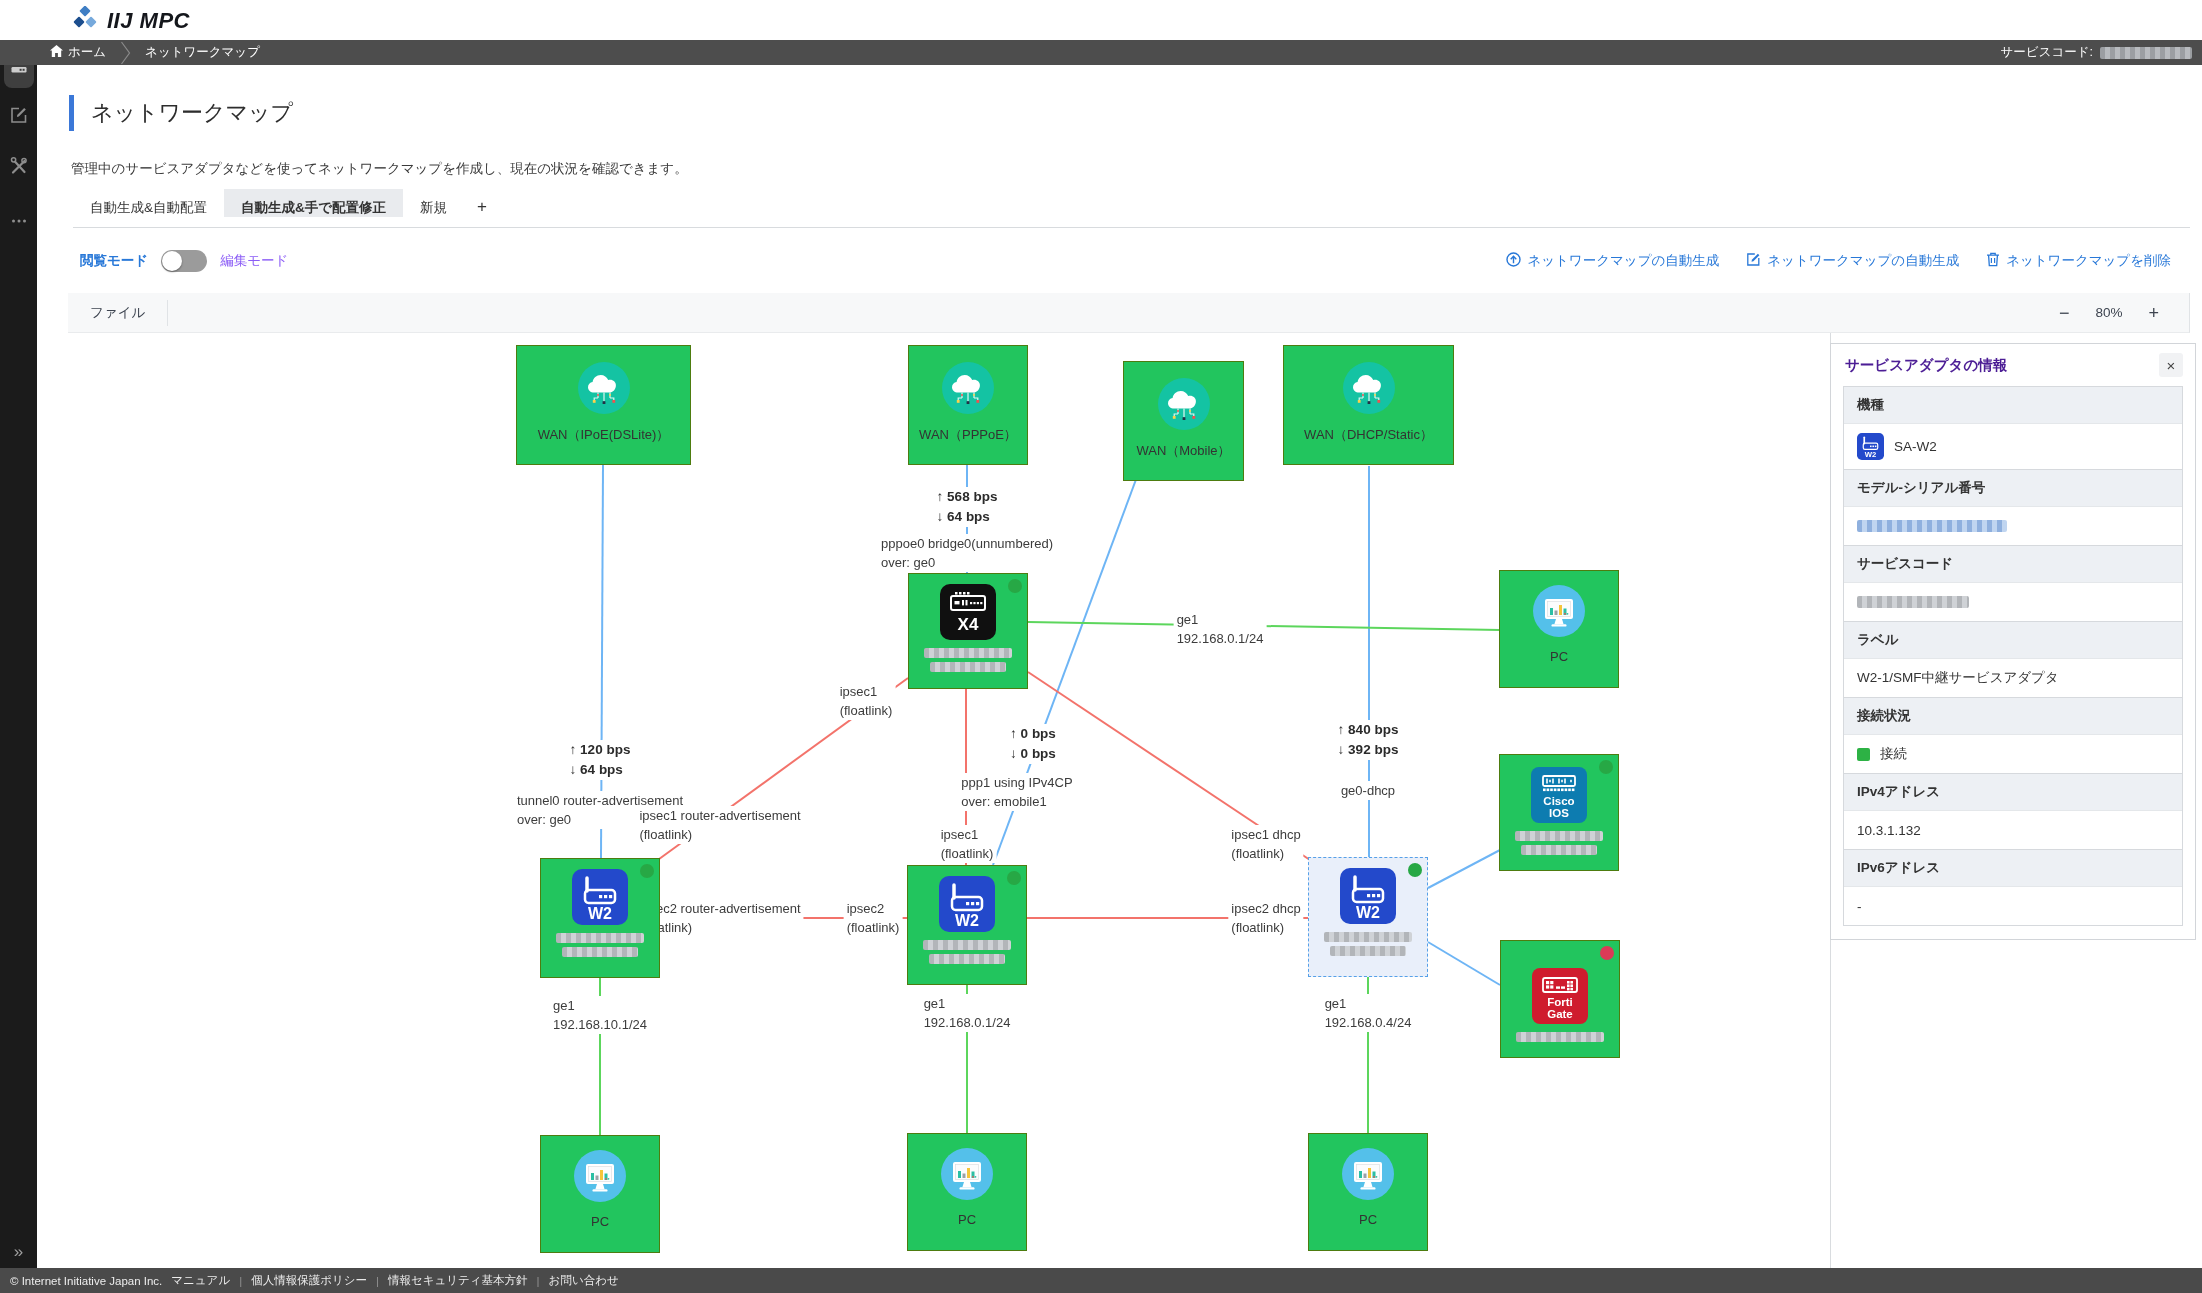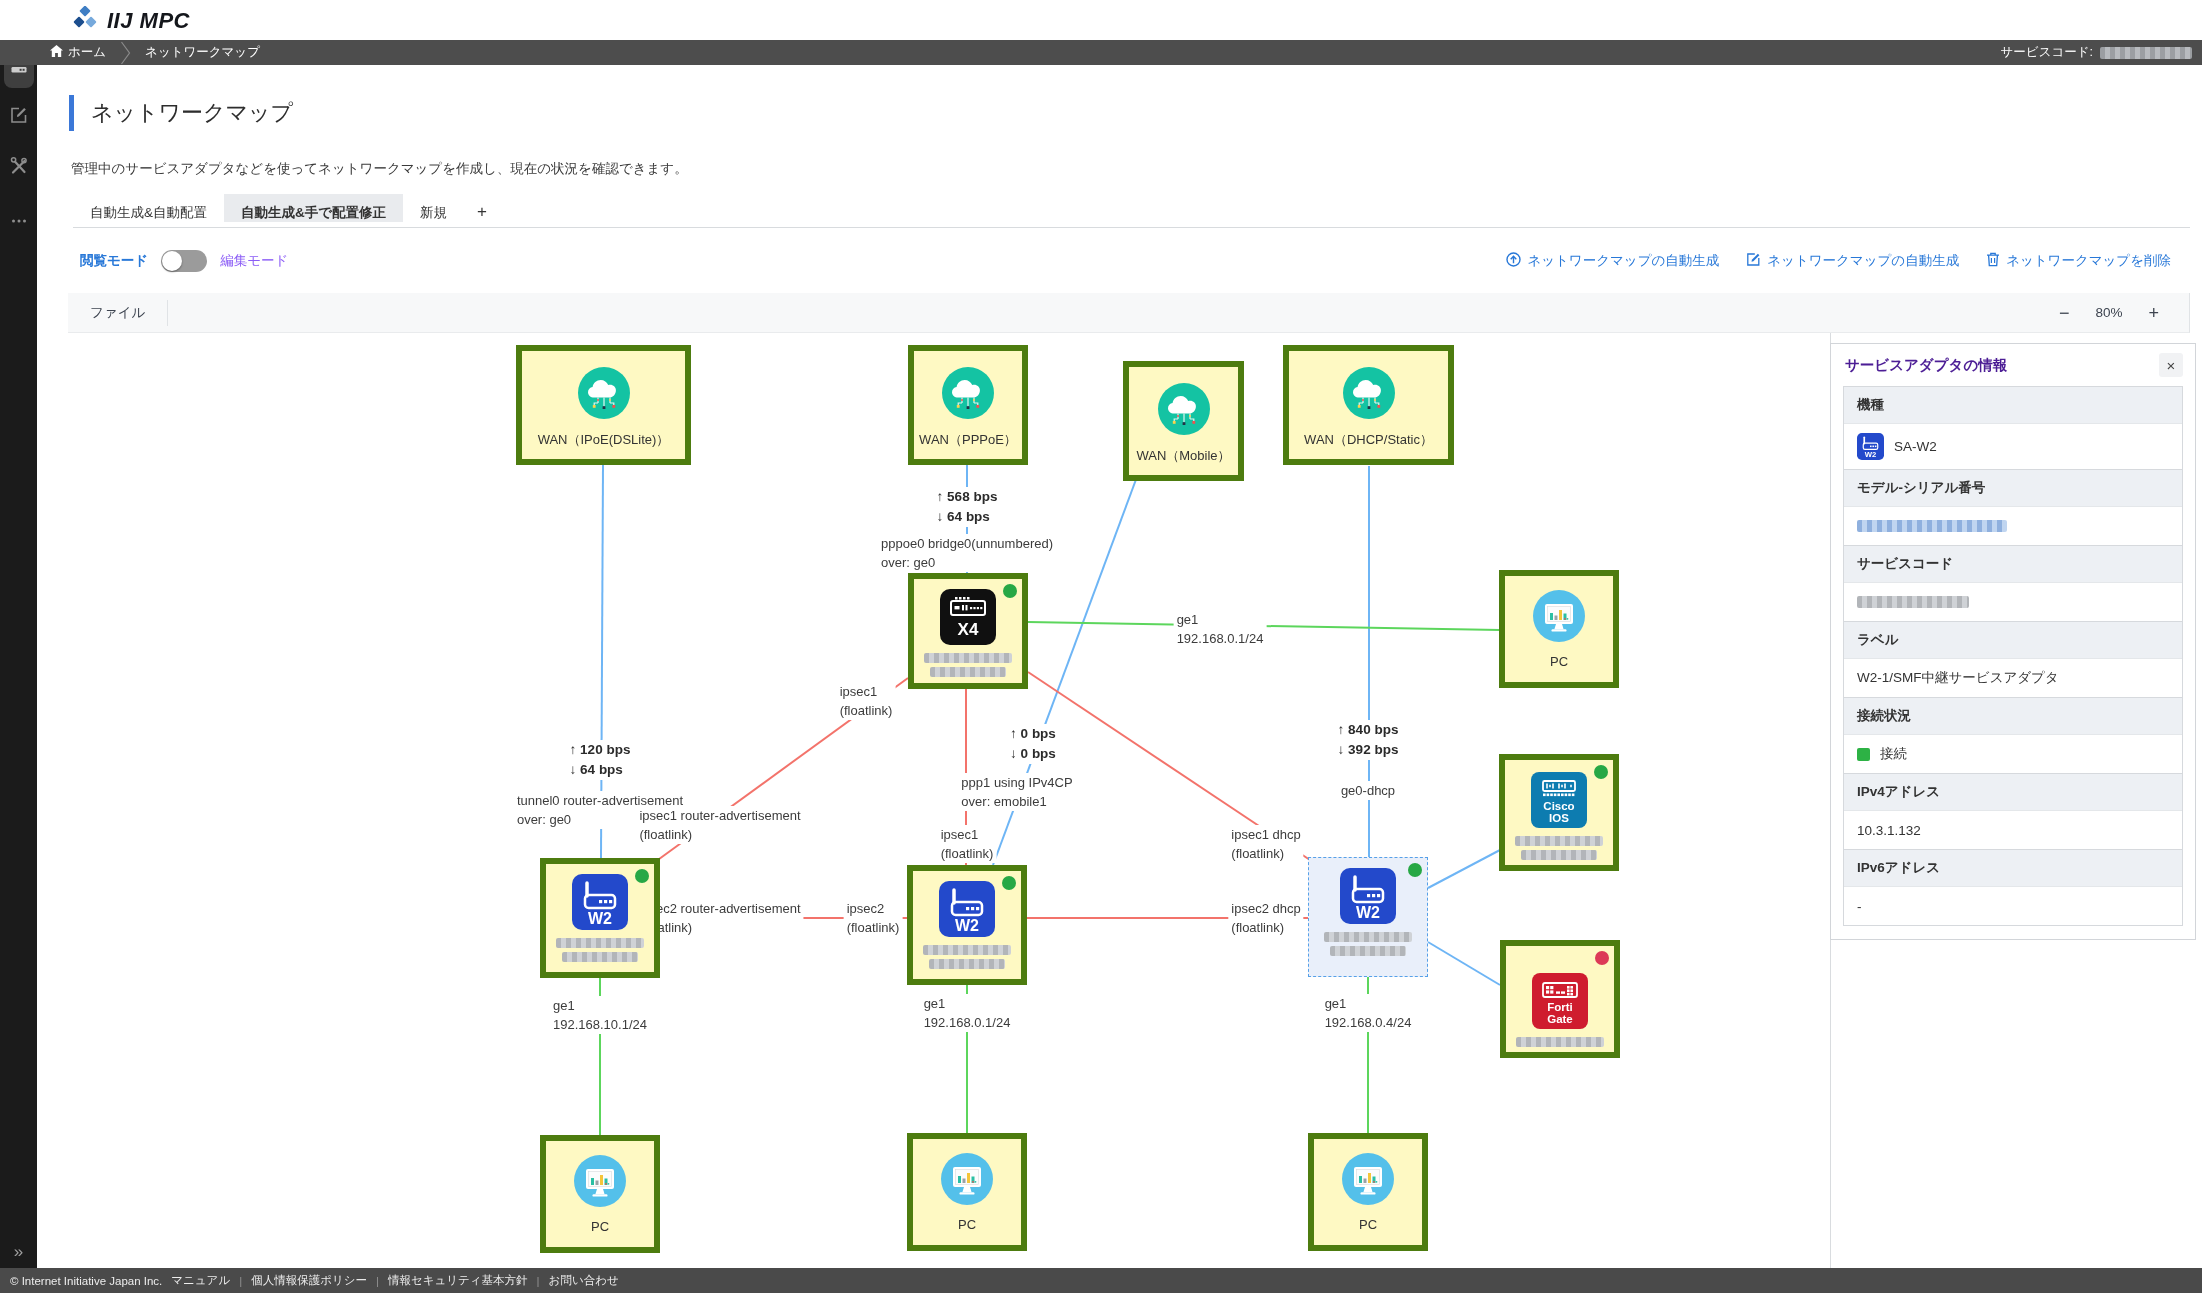--- a/index.html
+++ b/index.html
@@ -31,21 +31,21 @@
   .sb-edit{margin-top:14px}.sb-tools{margin-top:22px}.sb-dots{margin-top:26px}
   .sb-expand{position:absolute;bottom:6px;left:0;width:37px;text-align:center;color:#a0a0a0;
              font-size:17px;cursor:pointer}
 
   
   .page-title-row{position:absolute;left:69px;top:95px;display:flex;align-items:center;gap:17px}
   .title-bar{width:5px;height:36px;background:#3b78d8}
   .page-title{font-size:22px;color:#2d2d2d}
   .desc{position:absolute;left:71px;top:160px;font-size:13.5px;color:#3a3a3a}
 
-  .tabs{position:absolute;left:73px;top:189px;right:12px;display:flex;align-items:center;
+  .tabs{position:absolute;left:73px;top:189px;right:12px;display:flex;align-items:flex-start;
         border-bottom:1px solid #d8dbde;height:39px;box-sizing:border-box}
   .tab{padding:10px 17px 0;font-size:13.5px;color:#333;cursor:pointer;white-space:nowrap}
   .tab.active{background:#e9ebee;font-weight:700}
   .tab.plus{font-size:17px;padding:8px 13px 0}
 
   .mode-row{position:absolute;left:80px;top:247px;height:28px;display:flex;align-items:center;gap:13px;font-size:13.5px}
   .mode-view{color:#2878d8;font-weight:700}
   .mode-edit{color:#8b5cf6}
   .toggle{width:46px;height:22px;background:#9b9b9b;border-radius:11px;position:relative;cursor:pointer}
   .knob{position:absolute;left:1px;top:1px;width:20px;height:20px;background:#fff;border-radius:50%;
@@ -64,21 +64,21 @@
   .zoom-btn{font-size:18px;cursor:pointer;line-height:1}
   .zoom-level{font-size:13.5px}
 
   
   .canvas{position:absolute;left:0;top:333px;width:1830px;height:935px;background:#fff;overflow:hidden}
   .links-svg{position:absolute;left:0;top:0}
   .link-label{position:absolute;transform:translateX(-50%);text-align:left;font-size:13px;color:#3c3c3c;
               line-height:19px;background:#fff;padding:0 3px;white-space:nowrap;z-index:2}
   .link-label.bold{font-weight:700;font-size:13.5px;color:#2b2b2b;line-height:20px}
 
-  .node{position:absolute;background:#fef9c3;border:6px solid #4d7c0f;box-sizing:border-box;
+  .node{position:absolute;background:#22c55e;border:1px solid #4d7c0f;box-sizing:border-box;
         display:flex;flex-direction:column;align-items:center;cursor:pointer;z-index:3}
   .node.selected{background:#e9effa;border:1.5px dashed #56a0e8}
   .node .nlabel{font-size:13px;color:#333;margin-top:7px;white-space:nowrap}
   .node-wan .icon{margin-top:15px}
   .node-pc .icon{margin-top:13px}
   .node-dev .icon{margin-top:10px}
   .node-cisco .icon{margin-top:12px}
   .node-forti .icon{margin-top:27px}
   .status-dot{position:absolute;top:5px;right:5px;width:14px;height:14px;border-radius:50%}
   .redact{display:block;height:10px;border-radius:2px;margin:4px auto 0;

